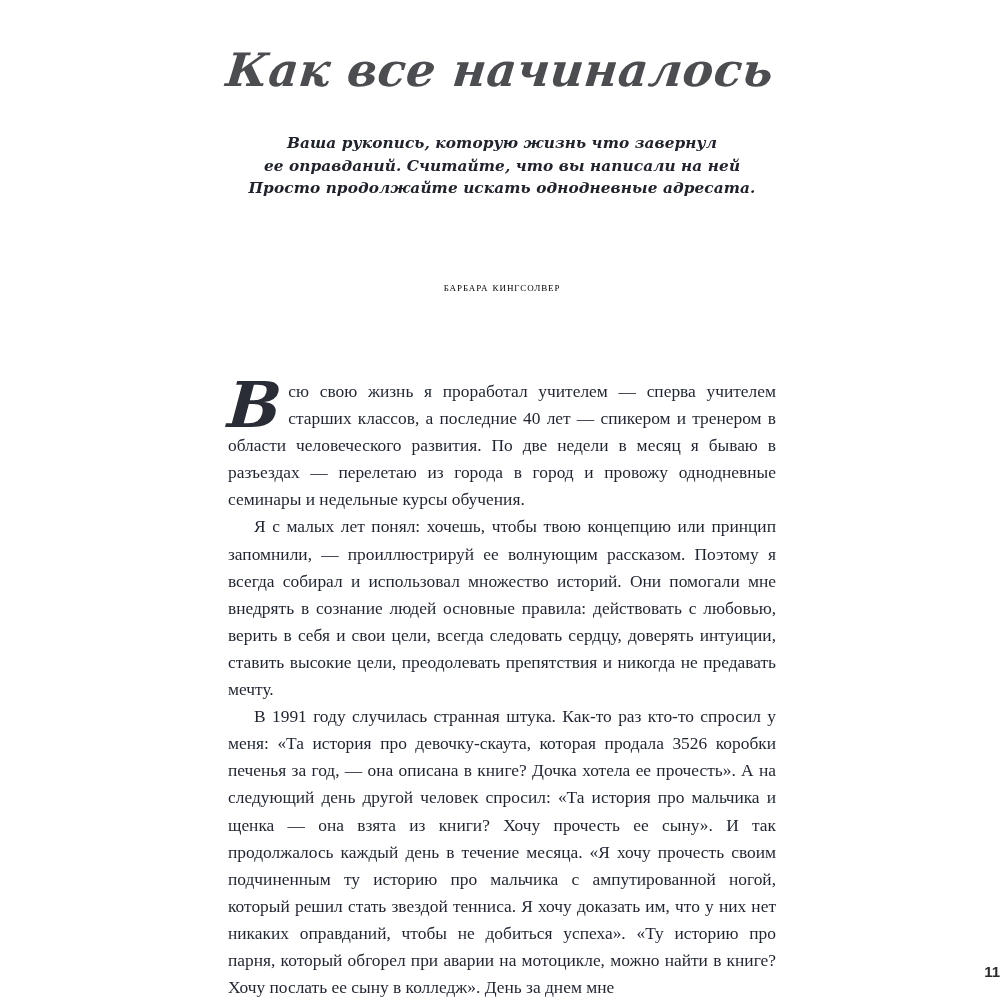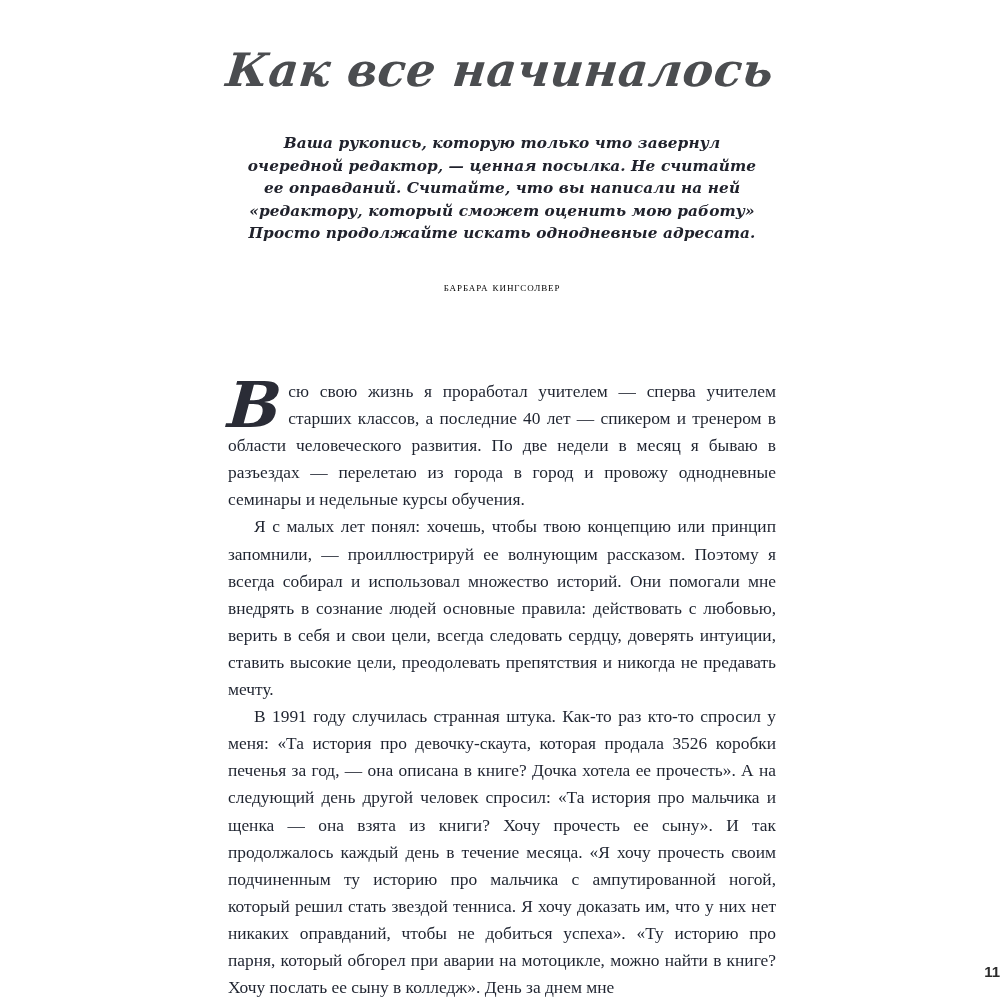--- a/index.html
+++ b/index.html
@@ -124,24 +124,22 @@
   }
 </style>
 </head>
 <body>
 
 <div class="page">
 
   <h1 class="chapter-title">Как все начиналось</h1>
 
   <div class="epigraph">
-    <span class="epigraph-line">Ваша рукопись, которую только что завернул</span>
-    <span class="epigraph-line">очередной редактор, — ценная посылка. Не считайте</span>
+    <span class="epigraph-line">Ваша рукопись, которую жизнь что завернул</span>
     <span class="epigraph-line">ее оправданий. Считайте, что вы написали на ней</span>
-    <span class="epigraph-line">«редактору, который сможет оценить мою работу»</span>
     <span class="epigraph-line">Просто продолжайте искать однодневные адресата.</span>
   </div>
 
   <div class="epigraph-attrib">Барбара Кингсолвер</div>
 
   <div class="body-text">
     <p class="first"><span class="dropcap">В</span><span>сю свою жизнь я проработал учителем — сперва учителем старших классов, а последние 40 лет — спикером и тренером в области человеческого развития. По две недели в месяц я бываю в разъездах — перелетаю из города в город и провожу однодневные семинары и недельные курсы обучения.</span></p>
     <p><span>Я с малых лет понял: хочешь, чтобы твою концепцию или принцип запомнили, — проиллюстрируй ее волнующим рассказом. Поэтому я всегда собирал и использовал множество историй. Они помогали мне внедрять в сознание людей основные правила: действовать с любовью, верить в себя и свои цели, всегда следовать сердцу, доверять интуиции, ставить высокие цели, преодолевать препятствия и никогда не предавать мечту.</span></p>
     <p><span>В 1991 году случилась странная штука. Как-то раз кто-то спросил у меня: «Та история про девочку-скаута, которая продала 3526 коробки печенья за год, — она описана в книге? Дочка хотела ее прочесть». А на следующий день другой человек спросил: «Та история про мальчика и щенка — она взята из книги? Хочу прочесть ее сыну». И так продолжалось каждый день в течение месяца. «Я хочу прочесть своим подчиненным ту историю про мальчика с ампутированной ногой, который решил стать звездой тенниса. Я хочу доказать им, что у них нет никаких оправданий, чтобы не добиться успеха». «Ту историю про парня, который обгорел при аварии на мотоцикле, можно найти в книге? Хочу послать ее сыну в колледж». День за днем мне</span></p>
   </div>

